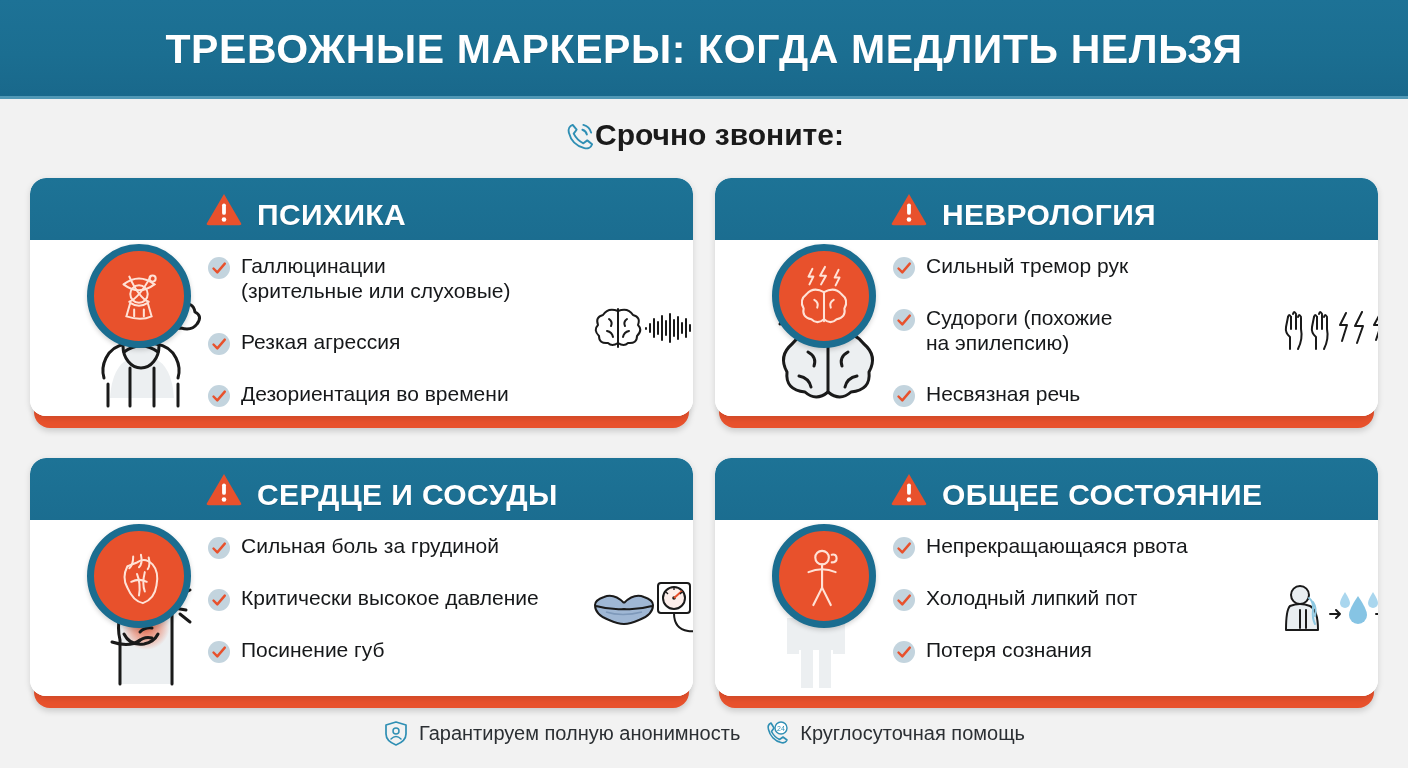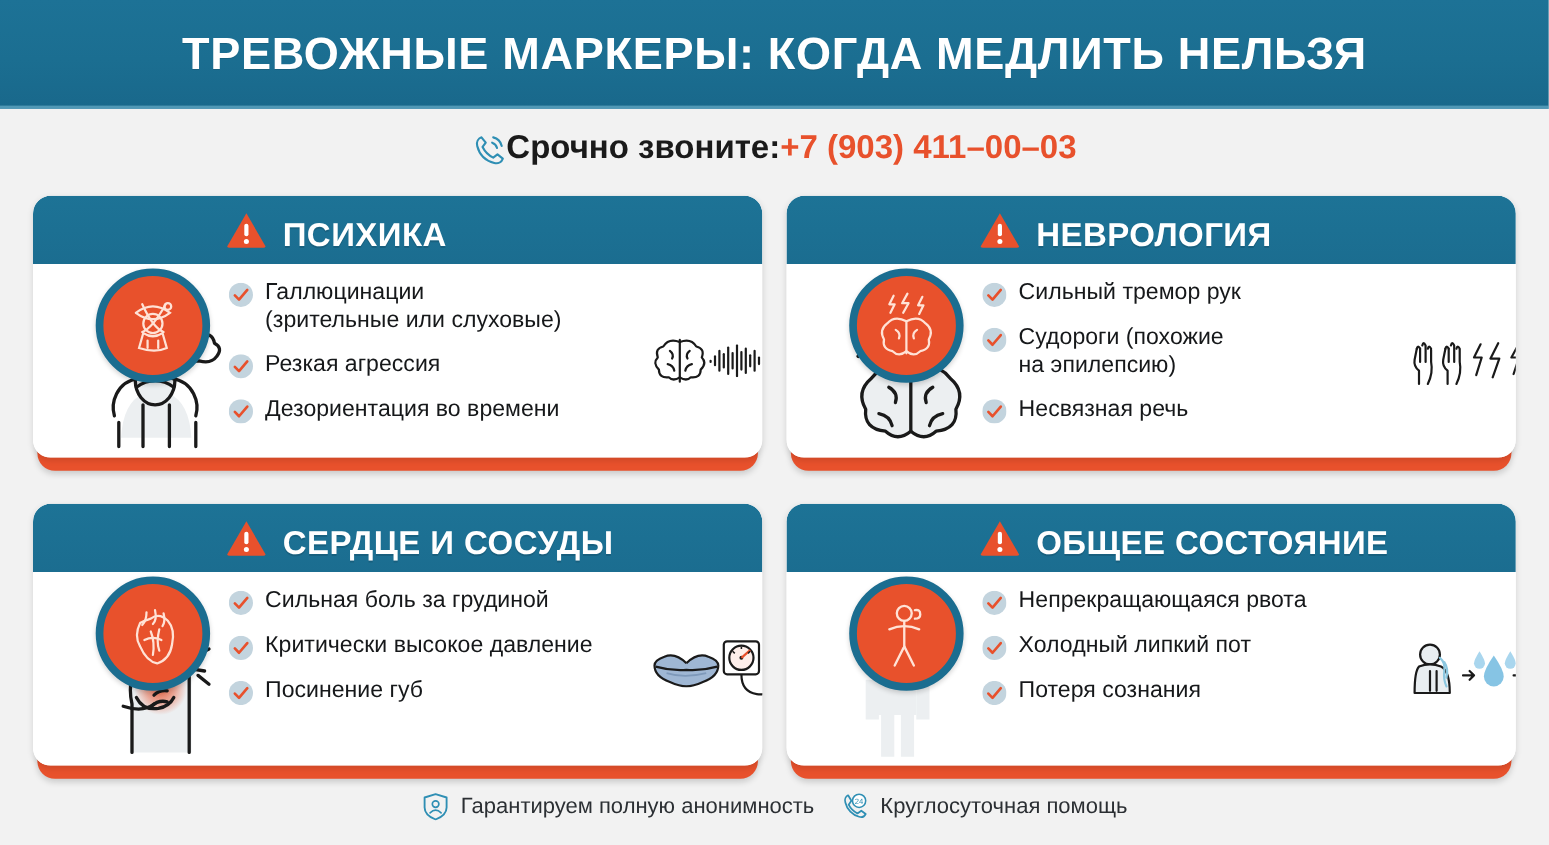--- a/index.html
+++ b/index.html
@@ -88,21 +88,21 @@
     box-sizing:border-box;
     display:flex;align-items:center;justify-content:center;
     z-index:5;
     box-shadow:0 2px 5px rgba(0,0,0,.18);
   }
   .badge svg{width:62px;height:62px;display:block;}
 
   
   .list{
     position:absolute;left:178px;top:14px;width:400px;
-    display:flex;flex-direction:column;gap:16px;
+    display:flex;flex-direction:column;gap:27px;
   }
   .list-item{display:flex;align-items:flex-start;gap:11px;}
   .check{width:22px;height:22px;flex:0 0 auto;margin-top:3px;display:block;}
   .item-text{
     font-size:21px;color:#16181a;line-height:1.17;
     white-space:pre-line;
   }
 
   
   .left-art{
@@ -137,21 +137,20 @@
 
   <div class="phone-row">
     <span class="phone-icon">
       <svg viewBox="0 0 32 32">
         <path d="M9 4 C6 5 4 8 5 12 C7 20 13 26 21 28 C25 29 28 27 29 24 L24 20 L20 23 C16 21 12 17 10 13 L13 9 Z" fill="none" stroke="#2f8fb4" stroke-width="2" stroke-linejoin="round"></path>
         <path d="M20 4 C24 5 27 8 28 12" fill="none" stroke="#2f8fb4" stroke-width="2" stroke-linecap="round"></path>
         <path d="M19 9 C21.5 9.8 23 11.5 23.6 14" fill="none" stroke="#2f8fb4" stroke-width="2" stroke-linecap="round"></path>
       </svg>
     </span>
     <span class="phone-text">Срочно звоните:</span>
-    <span class="phone-number">+7 (903) 411–00–03</span>
   </div>
 
   <div class="grid">
 
     <div class="card">
       <div class="card-accent"></div>
       <div class="card-inner">
         <div class="card-head">
           <div class="card-title-wrap">
             <span class="warn-tri">

